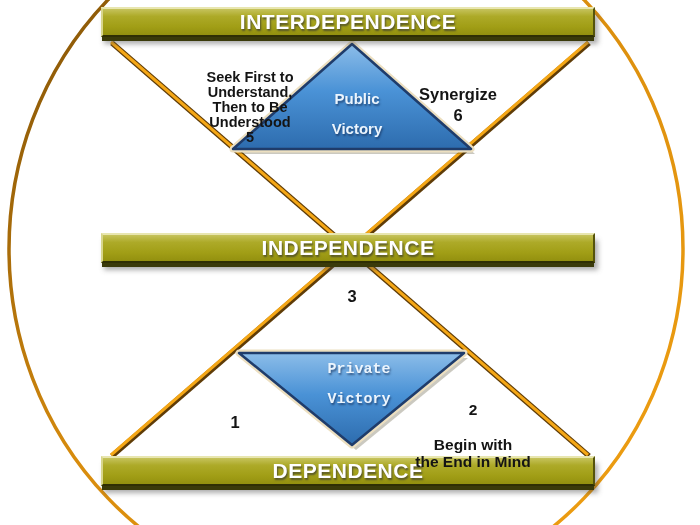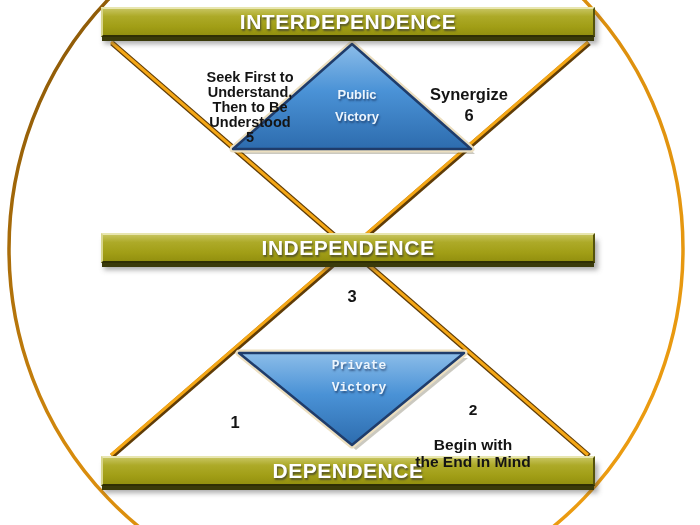--- a/index.html
+++ b/index.html
@@ -25,29 +25,29 @@
   #bar-dependence{top:456px;text-align:right;}
 
   
   .txt{
     position:absolute;z-index:4;text-align:center;font-weight:bold;
     color:#141414;white-space:pre-line;
   }
   .habit{font-size:15.5px;line-height:18px;}
   .num{display:block;}
   #habit5{left:170px;top:55px;width:160px;font-size:14.5px;line-height:15px;}
-  #habit6{left:409px;top:63px;width:120px;font-size:16.5px;line-height:21px;}
+  #habit6{left:398px;top:63px;width:120px;font-size:16.5px;line-height:21px;}
   #habit4{left:292px;top:160px;width:120px;font-size:16.5px;line-height:19px;}
   #habit3{left:272px;top:268px;width:160px;font-size:16.5px;line-height:18.5px;}
   #habit1{left:155px;top:394px;width:160px;font-size:16.5px;line-height:19px;}
   #habit2{left:392px;top:383px;width:162px;font-size:15.5px;line-height:17.5px;}
 
   .victory{
     position:absolute;z-index:4;text-align:center;font-weight:bold;
-    color:#ecf5fd;font-size:13px;line-height:22px;white-space:pre-line;
+    color:#ecf5fd;font-size:15px;line-height:30px;white-space:pre-line;
     text-shadow:1px 2px 2px rgba(18,40,80,.6);
   }
   #public-victory-label{left:297px;top:84px;width:120px;}
   #private-victory-label{left:299px;top:355px;width:120px;font-family:Liberation Mono, monospace;}
 </style>
 </head>
 <body>
 
 <div id="stage">
 

